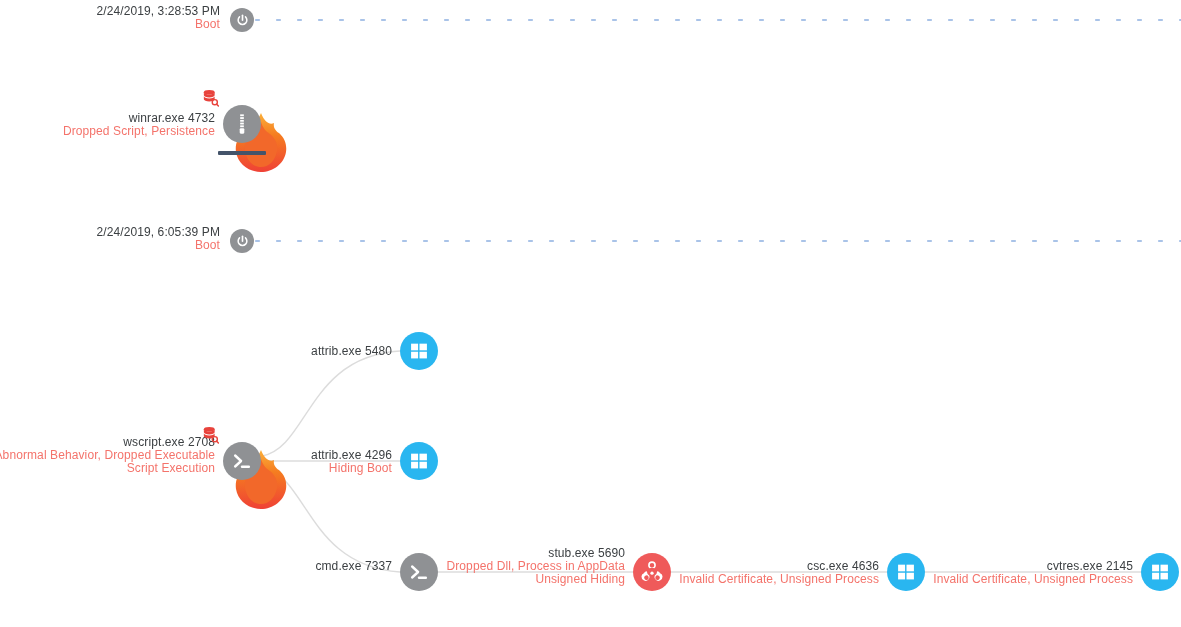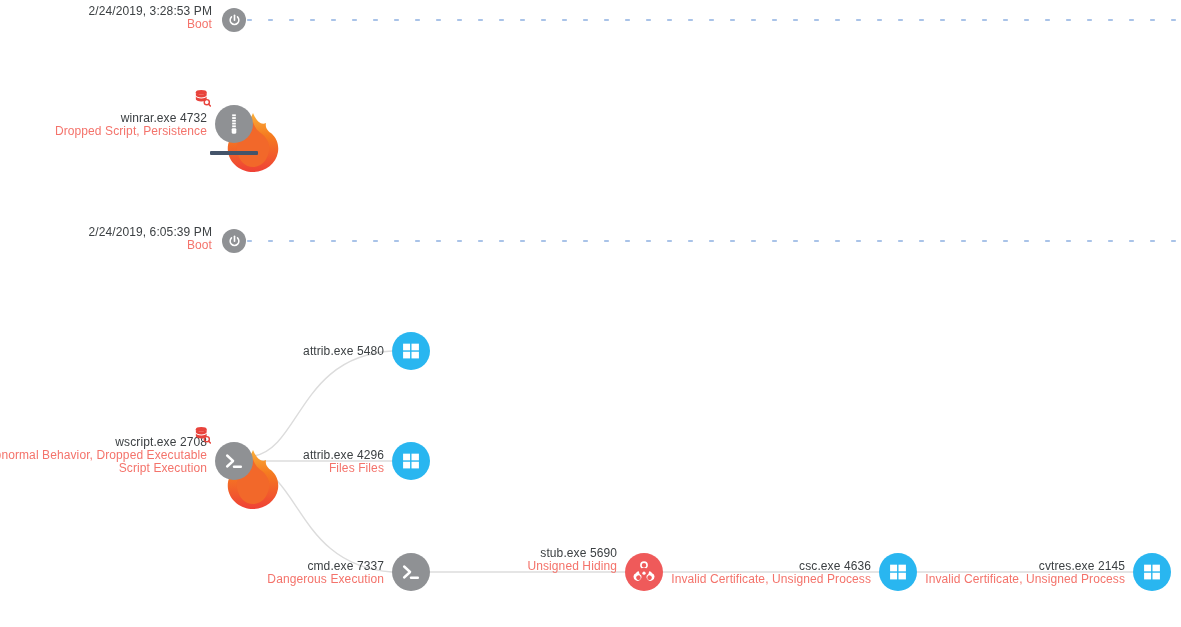--- a/index.html
+++ b/index.html
@@ -10,21 +10,21 @@
   body {
     width: 1181px;
     height: 627px;
     position: relative;
     overflow: hidden;
     font-family: "Liberation Sans", sans-serif;
     -webkit-font-smoothing: antialiased;
   }
   #canvas {
     position: absolute;
-    left: 0; top: 0;
+    left: 8px; top: 0;
     width: 1155px;
     height: 627px;
   }
   .edge-layer {
     position: absolute;
     left: 0; top: 0;
     width: 1181px;
     height: 627px;
     pointer-events: none;
   }
@@ -185,21 +185,21 @@
           <rect x="2.5" y="12.9" width="8.4" height="8.0"></rect>
           <rect x="12.6" y="12.9" width="8.9" height="8.0"></rect>
         </g>
       </svg>
     </div>
   </div>
 
   <div class="node" style="left:411px; top:461px;">
     <div class="label-block" style="right:27px; top:-12px; width:260px;text-align:right;">
       <div class="label-title">attrib.exe 4296</div>
-      <div class="label-alerts">Files Files</div>
+      <div class="label-alerts">Hiding Boot</div>
     </div>
     <div class="node-circle" style="left:-19px; top:-19px; width:38px; height:38px; background:#29b6f0;">
       <svg width="20" height="20" viewBox="0 0 24 24">
         <g fill="#ffffff">
           <rect x="2.5" y="3.2" width="8.4" height="8.0"></rect>
           <rect x="12.6" y="3.2" width="8.9" height="8.0"></rect>
           <rect x="2.5" y="12.9" width="8.4" height="8.0"></rect>
           <rect x="12.6" y="12.9" width="8.9" height="8.0"></rect>
         </g>
       </svg>
@@ -245,33 +245,33 @@
                  c0 1.6-3.2 2.9-7.2 2.9 S3.8 11.2 3.8 9.6 Z"></path>
         <circle cx="18.4" cy="17.6" r="3.4" fill="none" stroke="#e8433c" stroke-width="1.9"></circle>
         <path d="M20.9 20.2 L23.2 22.6" stroke="#e8433c" stroke-width="2" stroke-linecap="round"></path>
       </g>
     </svg>
   </div>
 
   <div class="node" style="left:411px; top:572px;">
     <div class="label-block" style="right:27px; top:-12px; width:300px;">
       <div class="label-title">cmd.exe 7337</div>
-      <div class="label-alerts">Dangerous Execution</div>
     </div>
     <div class="node-circle" style="left:-19px; top:-19px; width:38px; height:38px; background:#8f9194;">
       <svg width="22" height="22" viewBox="0 0 24 24">
         <path d="M4.5 6 L11 12 L4.5 18" stroke="#ffffff" stroke-width="2.6" fill="none" stroke-linecap="round" stroke-linejoin="round"></path>
         <path d="M12 18.2 L19.5 18.2" stroke="#ffffff" stroke-width="2.6" stroke-linecap="round"></path>
       </svg>
     </div>
   </div>
 
   <div class="node" style="left:644px; top:572px;">
     <div class="label-block" style="right:27px; top:-25px; width:360px;">
       <div class="label-title">stub.exe 5690</div>
+      <div class="label-alerts">Dropped Dll, Process in AppData</div>
       <div class="label-alerts">Unsigned Hiding</div>
     </div>
     <div class="node-circle" style="left:-19px; top:-19px; width:38px; height:38px; background:#ef5a5a;">
       <svg width="26" height="26" viewBox="0 0 24 24">
         <g fill="#ffffff">
           <path d="M12 2.1 a3.6 3.6 0 0 0-3.6 3.6 c0 1.15 0.54 2.17 1.38 2.83
                    a4.9 4.9 0 0 1 4.44 0 A3.58 3.58 0 0 0 15.6 5.7 3.6 3.6 0 0 0 12 2.1 Z
                    m0 1.5 a2.1 2.1 0 1 1 0 4.2 2.1 2.1 0 0 1 0-4.2 Z"></path>
           <path d="M4.3 19.6 a3.6 3.6 0 0 0 4.92-1.32 c0.57-1 0.6-2.15 0.2-3.15
                    a4.9 4.9 0 0 1-2.22-3.84 3.58 3.58 0 0 0-2.72 1.75 3.6 3.6 0 0 0 -0.18 6.56 Z

